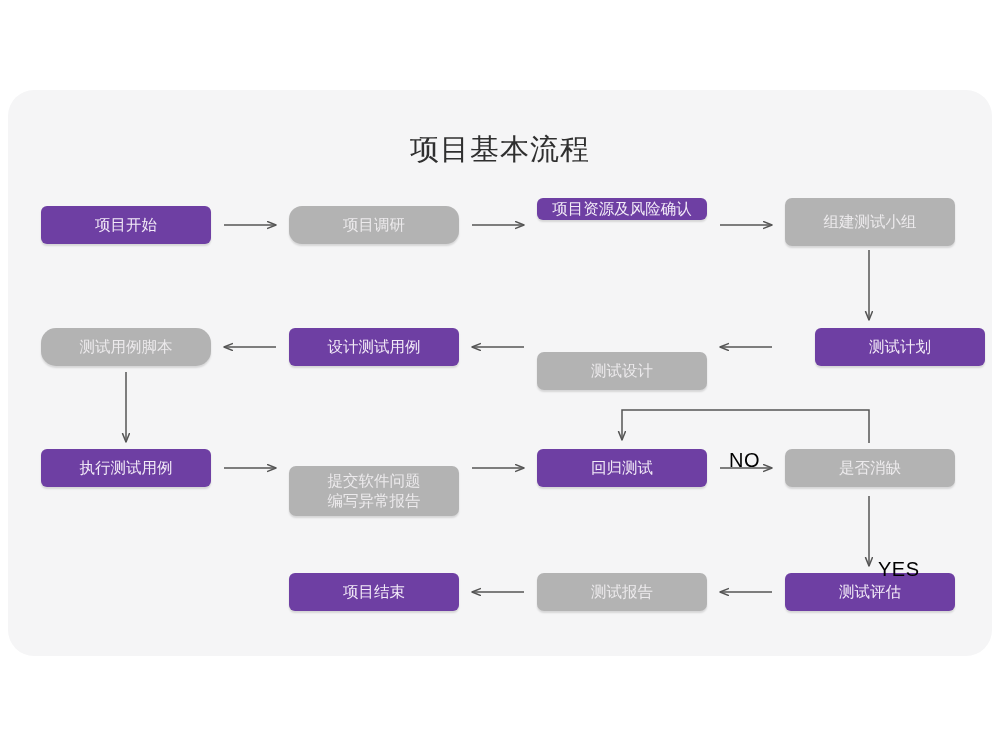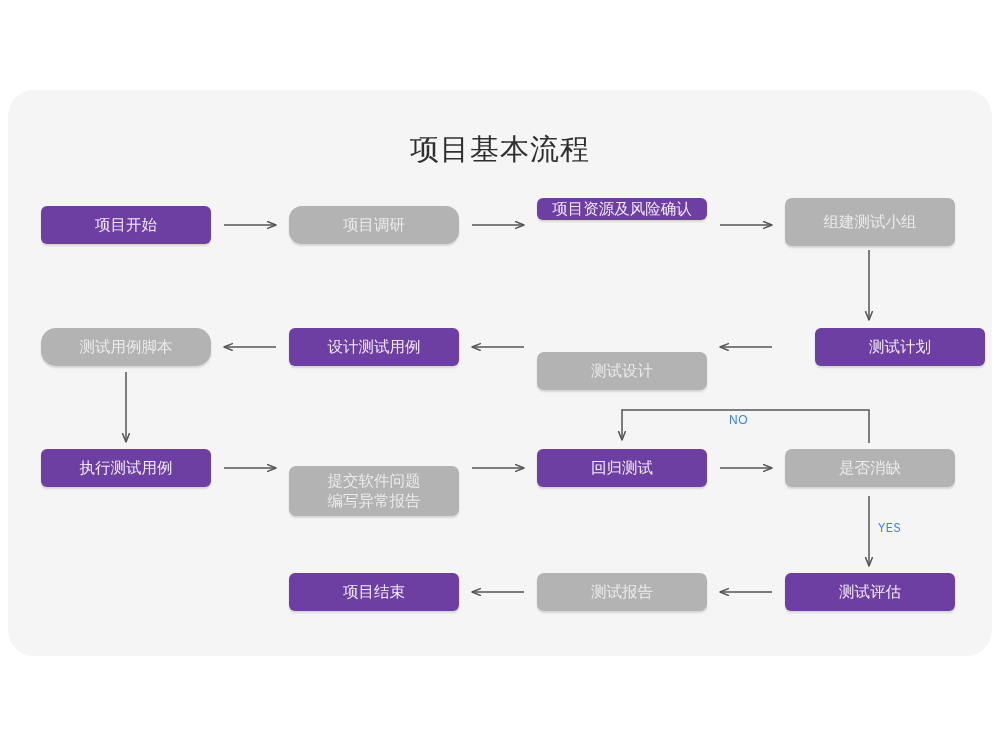--- a/index.html
+++ b/index.html
@@ -62,24 +62,25 @@
   .arrow-svg {
     position: absolute;
     left: 0;
     top: 0;
     width: 1000px;
     height: 750px;
     pointer-events: none;
   }
   .edge-label {
     position: absolute;
-    font-size: 12px;
-    color: #3b82f6;
+    font-size: 20px;
+    color: #000000;
     font-family: "Liberation Sans", "DejaVu Sans", sans-serif;
     letter-spacing: 0.5px;
+    margin-top: 36px;
   }
 </style>
 </head>
 <body>
 
 <div id="canvas-panel"></div>
 
 <div id="diagram-title">项目基本流程</div>
 
 <svg class="arrow-svg" viewBox="0 0 1000 750">
@@ -127,13 +128,13 @@
 <div class="node gray" style="left:289px; top:466px; width:170px; height:50px;">提交软件问题
 编写异常报告</div>
 <div class="node purple" style="left:537px; top:449px; width:170px; height:38px;">回归测试</div>
 <div class="node gray" style="left:785px; top:449px; width:170px; height:38px;">是否消缺</div>
 
 <div class="node purple" style="left:289px; top:573px; width:170px; height:38px;">项目结束</div>
 <div class="node gray" style="left:537px; top:573px; width:170px; height:38px;">测试报告</div>
 <div class="node purple" style="left:785px; top:573px; width:170px; height:38px;">测试评估</div>
 
 <div class="edge-label" style="left:729px; top:413px;">NO</div>
-<div class="edge-label" style="left:878px; top:522px;font-family:Liberation Mono, monospace;">YES</div>
+<div class="edge-label" style="left:878px; top:522px;">YES</div>
 
 </body></html>

